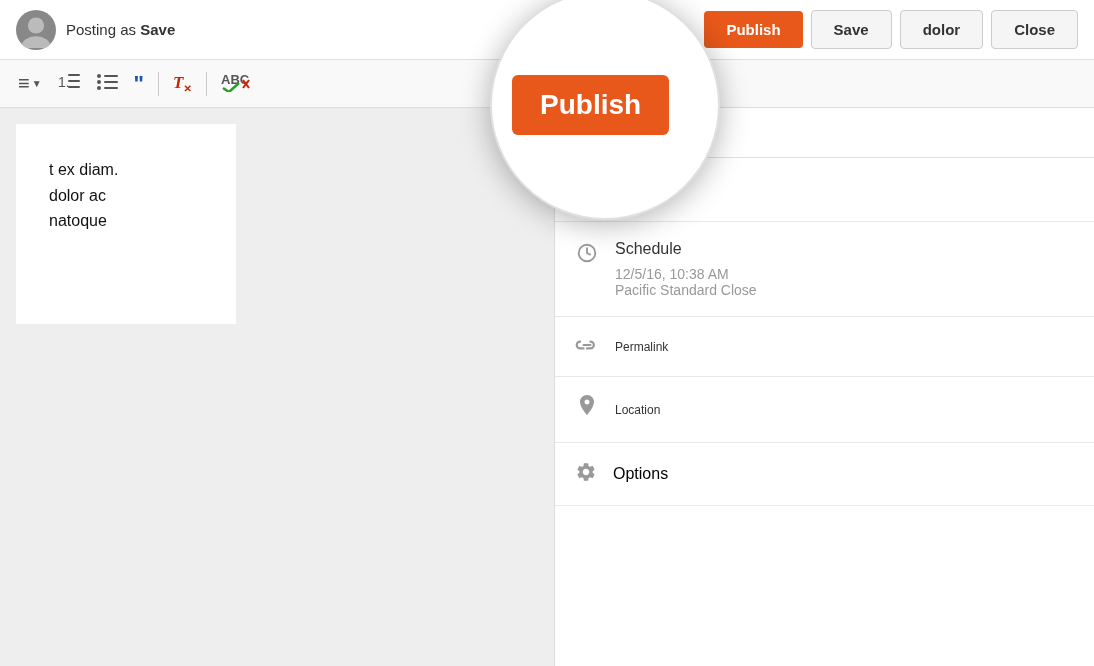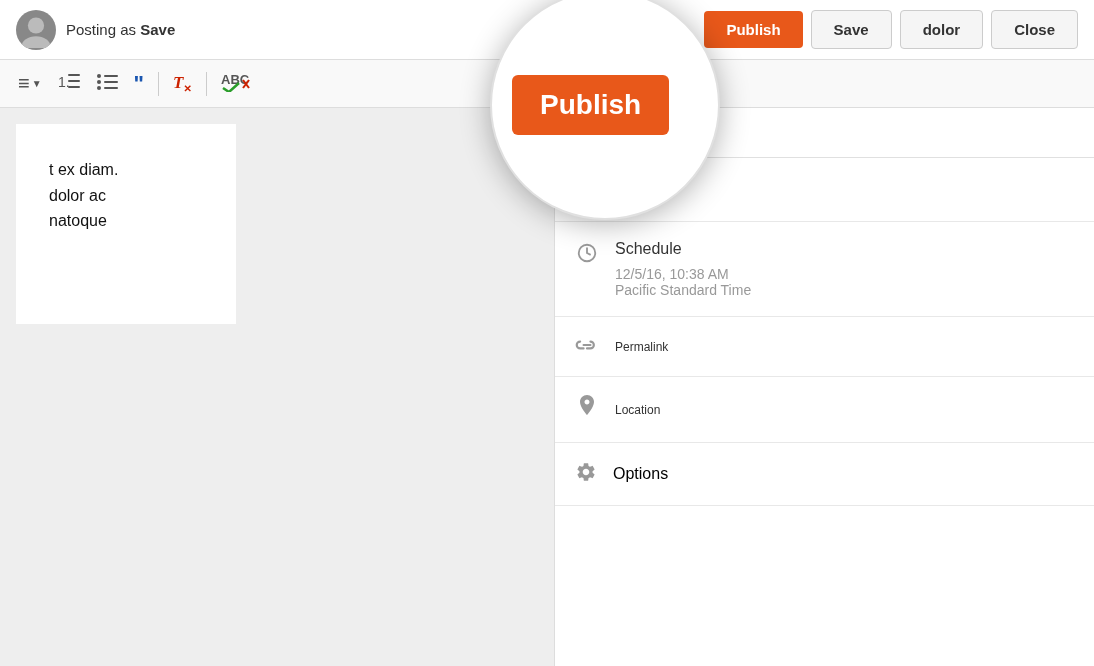--- a/index.html
+++ b/index.html
@@ -384,21 +384,21 @@
       <span class="item-icon">
         <svg width="22" height="22" viewBox="0 0 24 24" fill="none" stroke="#999" stroke-width="2">
           <circle cx="12" cy="12" r="9"></circle>
           <polyline points="12,6 12,12 16,14"></polyline>
         </svg>
       </span>
       <div class="schedule-content">
         <span class="schedule-label">Schedule</span>
         <span class="schedule-time">
           <span>12/5/16, 10:38 AM</span><br>
-          <span>Pacific Standard Time</span>
+          <span>Pacific Standard Close</span>
         </span>
       </div>
     </div>
 
     <div class="sidebar-item">
       <span class="item-icon">
         <svg width="24" height="16" viewBox="0 0 28 16" fill="none" stroke="#999" stroke-width="2.5" stroke-linecap="round">
           <path d="M10 8h8"></path>
           <path d="M6 4a4 4 0 0 0 0 8h4"></path>
           <path d="M18 4a4 4 0 0 1 0 8h-4"></path>

